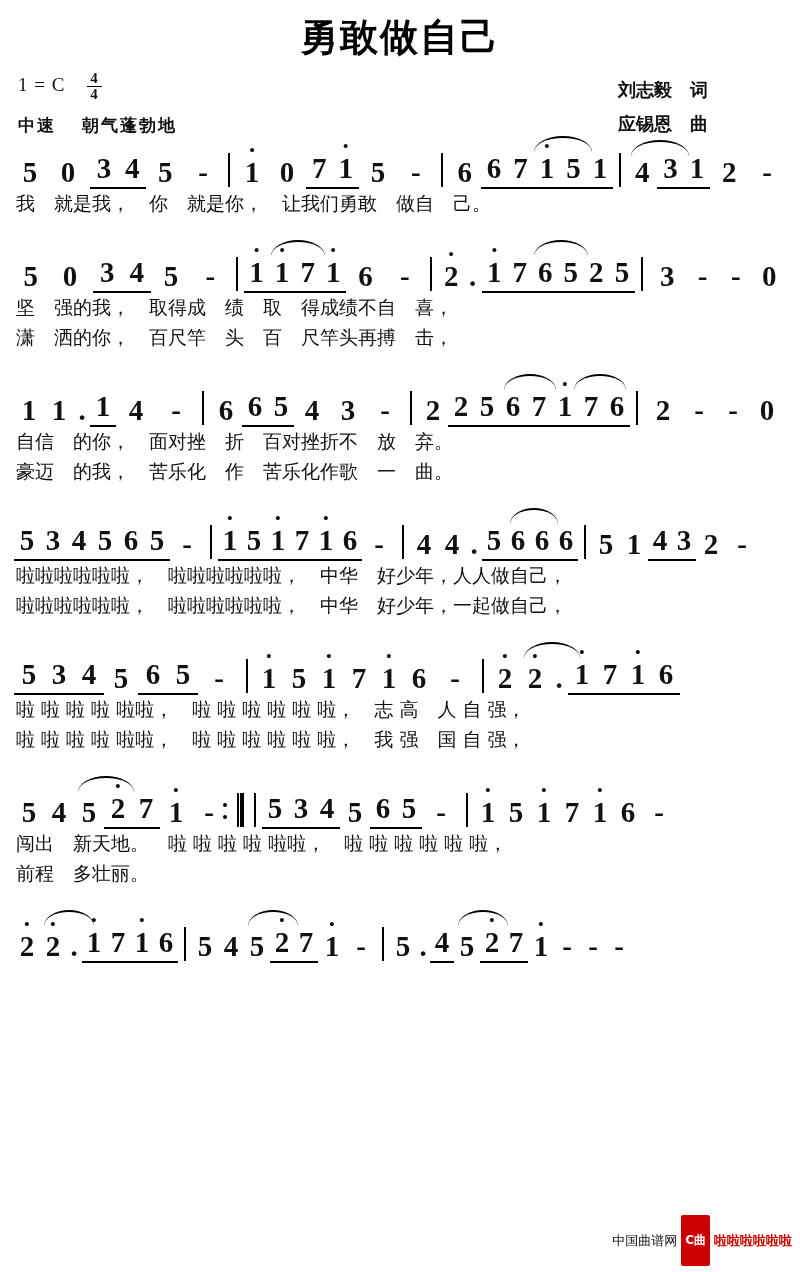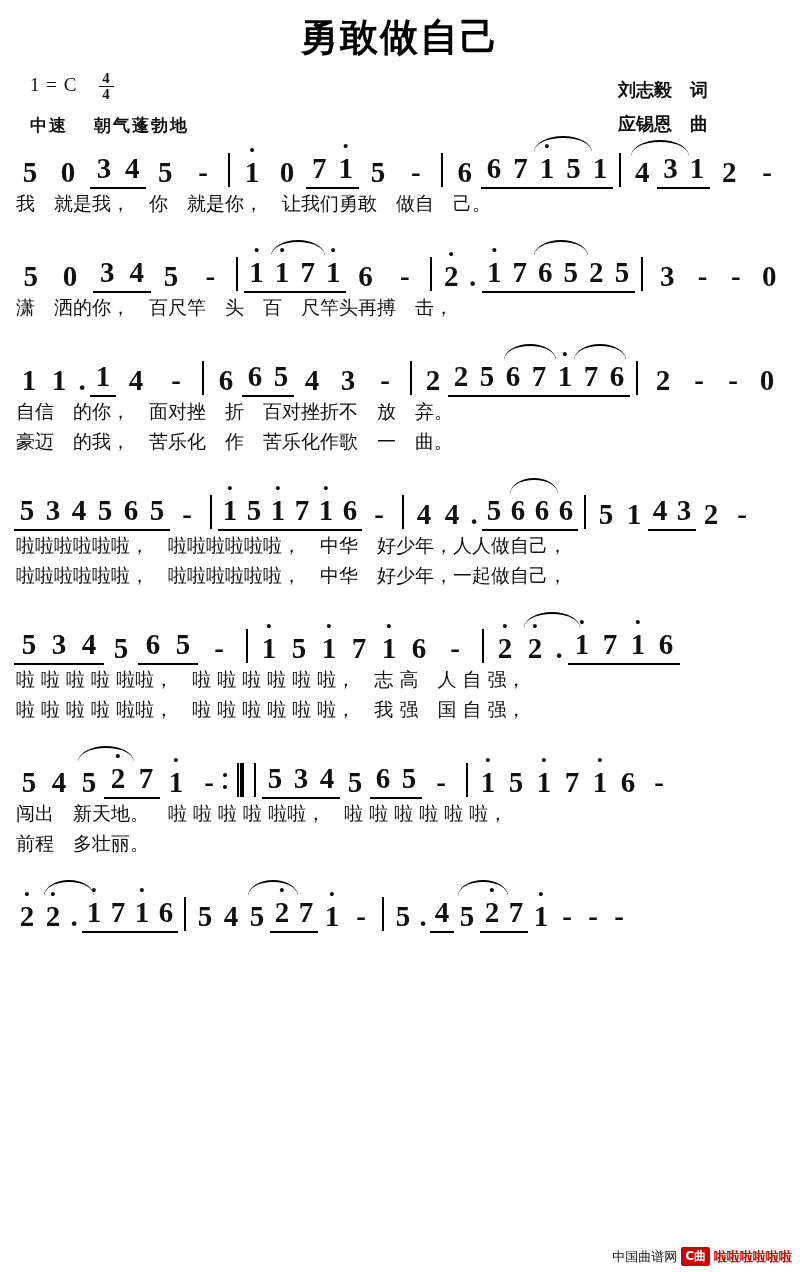--- a/index.html
+++ b/index.html
@@ -22,21 +22,21 @@
     padding-top:12px;
     color:#000;
   }
 
   .meta {
     position:relative;
     height:70px;
     margin-top:4px;
   }
   .key-block {
-    position:absolute; left:30px; top:4px;
+    position:absolute; left:18px; top:4px;
     font-family:"Liberation Serif", serif;
   }
   .key-line { font-size:19px; letter-spacing:1px; }
   .timesig {
     display:inline-block;
     vertical-align:middle;
     margin-left:16px;
     font-size:15px;
     line-height:1.0;
     text-align:center;
@@ -110,21 +110,21 @@
 
   .footer {
     position:absolute; right:8px; bottom:6px;
     font-family:"DejaVu Sans", sans-serif;
     font-size:13px;
     color:#111;
     display:flex; align-items:center; gap:4px;
   }
   .footer .cmark {
     display:inline-block; background:#cc0000; color:#fff;
-    font-size:12px; padding:1px 4px; border-radius:2px; font-weight:bold;
+    font-size:12px; padding:17px 4px; border-radius:2px; font-weight:bold;
   }
   .footer .site { color:#cc0000; font-weight:bold; }
 
   .repeat { display:inline-block; position:relative; width:14px; height:34px; vertical-align:bottom; margin:0 4px 2px 4px;}
   .repeat .thick { position:absolute; left:0; top:0; width:4px; height:34px; background:#000; }
   .repeat .thin { position:absolute; left:7px; top:0; width:2px; height:34px; background:#000; }
   .repeat .d1, .repeat .d2 { position:absolute; left:-7px; width:4px; height:4px; background:#000; border-radius:50%; }
   .repeat .d1 { top:10px; } .repeat .d2 { top:22px; }
 </style>
 </head>
@@ -224,20 +224,21 @@
         <span class="slur" style="width:54px; left:-24px; top:-16px;"></span>
       </span>
       <span class="n u1" style="width:26px">2</span>
       <span class="n u1" style="width:26px">5</span>
       <span class="bar"></span>
       <span class="n" style="width:38px">3</span>
       <span class="n" style="width:34px">-</span>
       <span class="n" style="width:34px">-</span>
       <span class="n" style="width:34px">0</span>
     </div>
+    <div class="lyricrow">坚　强的我，　取得成　绩　取　得成绩不自　喜，</div>
     <div class="lyricrow">潇　洒的你，　百尺竿　头　百　尺竿头再搏　击，</div>
   </div>
 
   <div class="sysgap"></div>
 
   <div class="system">
     <div class="noterow">
       <span class="n" style="width:30px">1</span>
       <span class="n" style="width:30px">1</span>
       <span class="n" style="width:16px">.</span>

